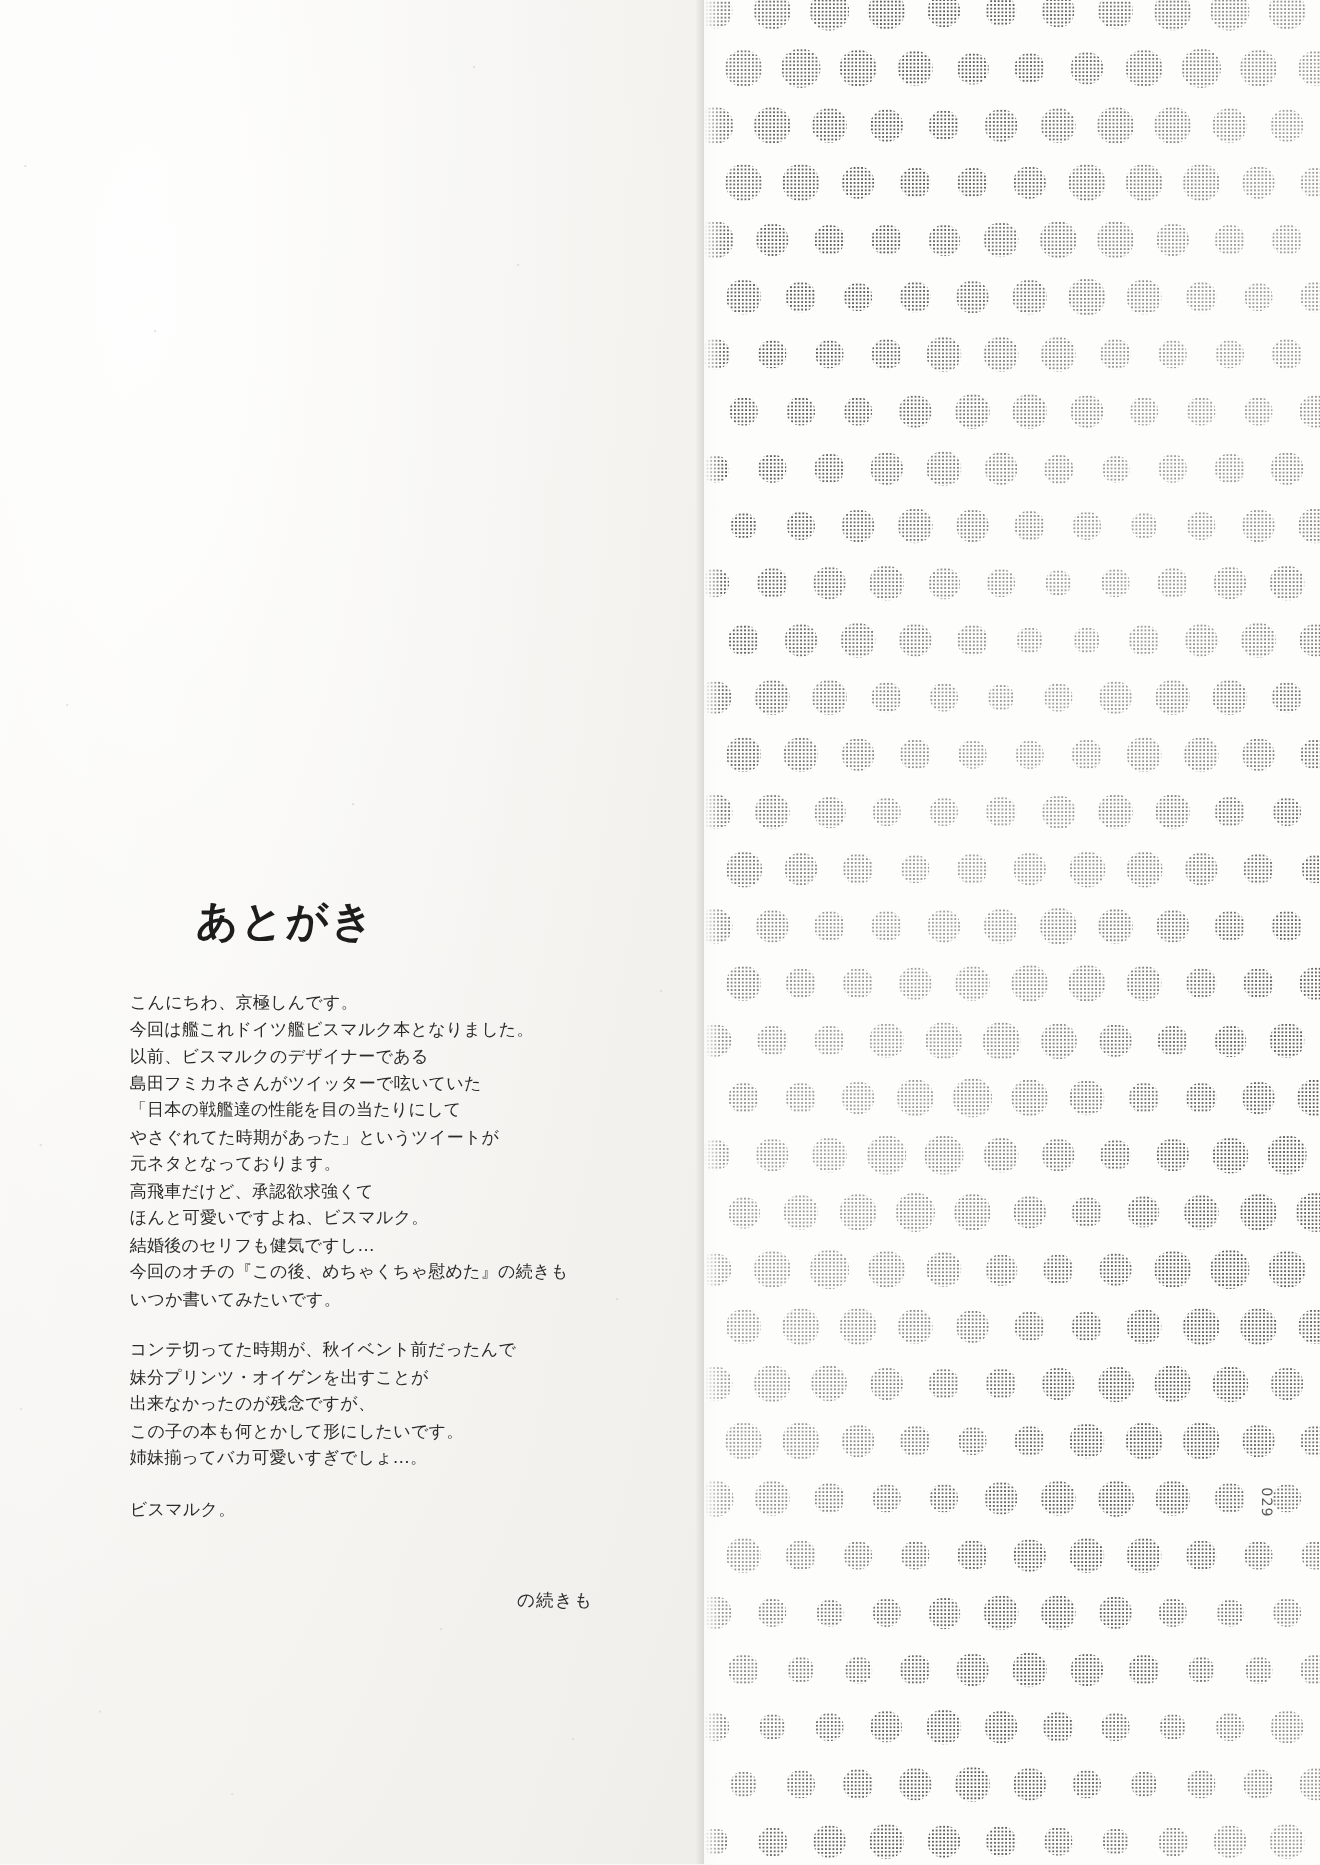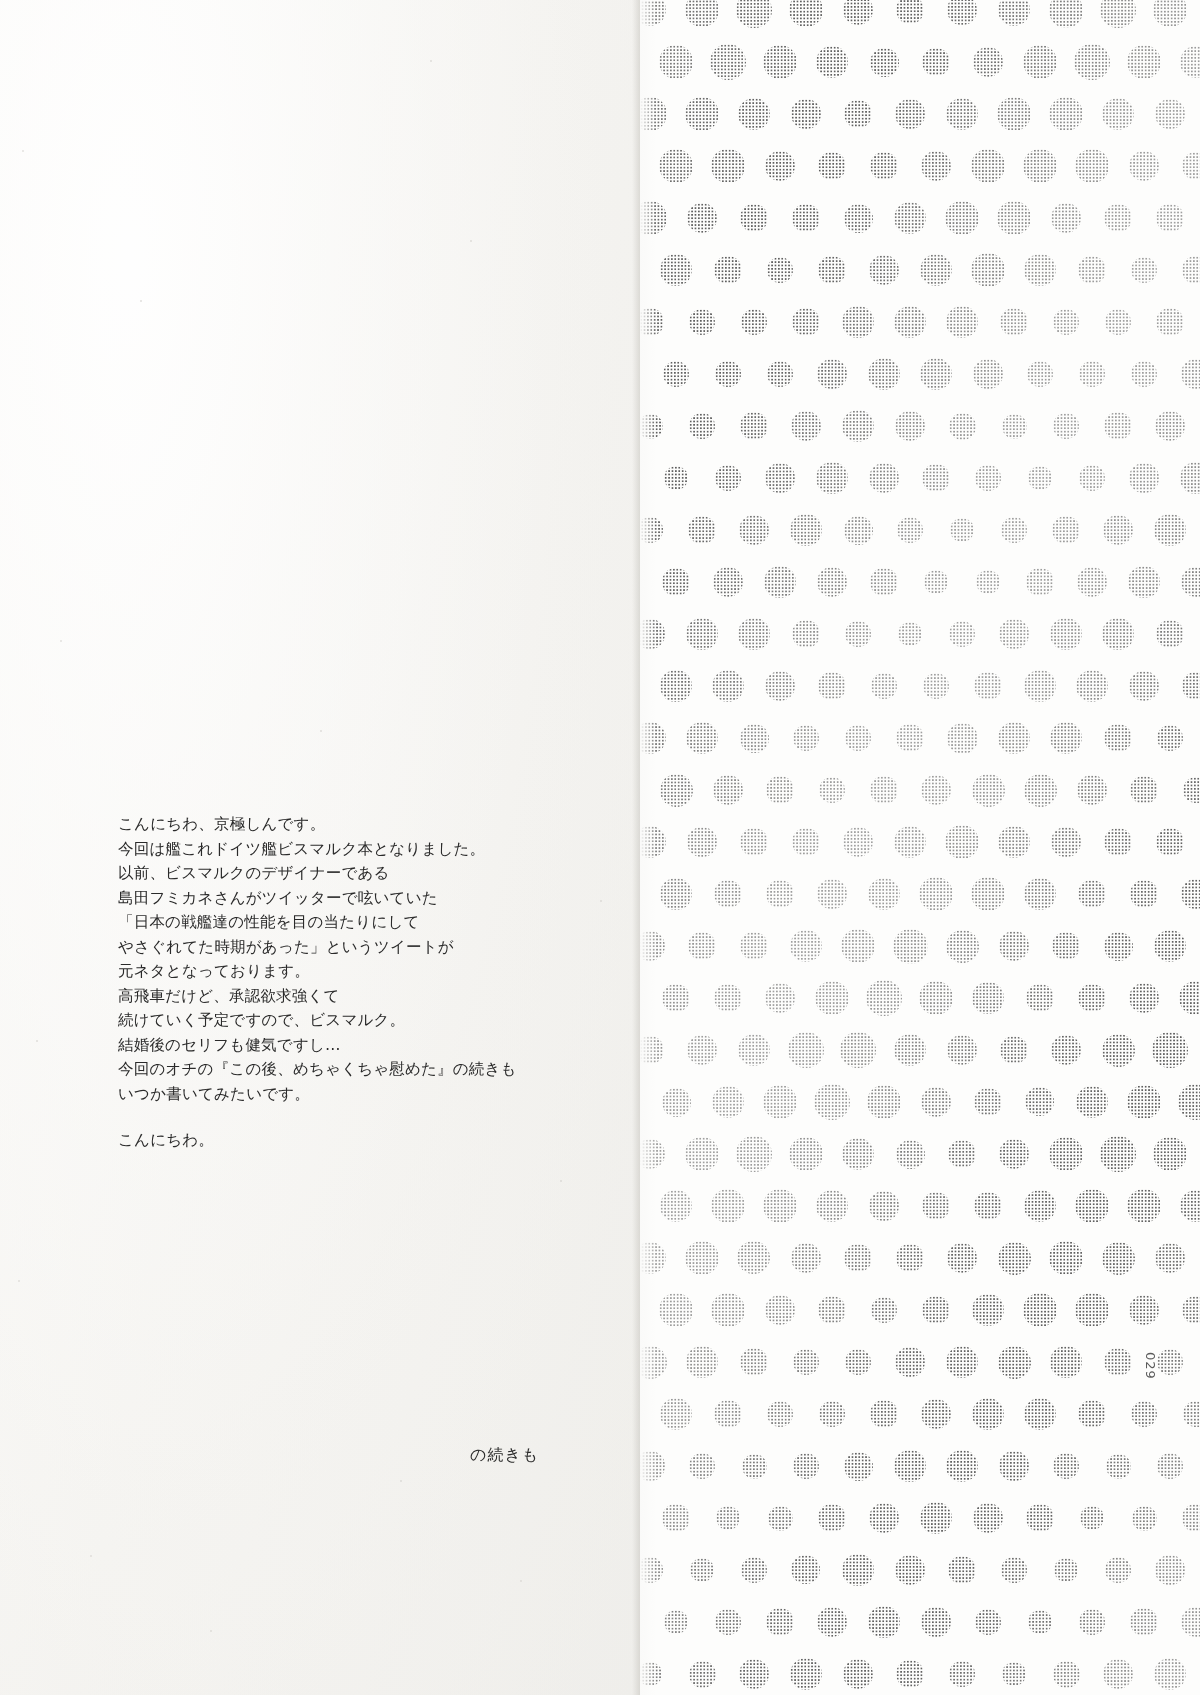--- a/index.html
+++ b/index.html
@@ -504,32 +504,38 @@
         <span class="dot" style="left:309.4px;top:1661.4px;width:25.2px;height:25.2px;opacity:0.71;"></span>
         <span class="dot" style="left:361.6px;top:1661.6px;width:24.9px;height:24.9px;opacity:0.66;"></span>
         <span class="dot" style="left:412.5px;top:1660.5px;width:27.0px;height:27.0px;opacity:0.59;"></span>
         <span class="dot" style="left:463.0px;top:1659.0px;width:30.0px;height:30.0px;opacity:0.53;"></span>
         <span class="dot" style="left:514.2px;top:1658.2px;width:31.6px;height:31.6px;opacity:0.49;"></span>
       </div>
     <div class="panel-edge-left"></div>
   </div>
 
   <div class="afterword">
+    <h1 class="afterword-title">あとがき</h1>
     <p class="body-block">こんにちわ、京極しんです。
 今回は艦これドイツ艦ビスマルク本となりました。
 以前、ビスマルクのデザイナーである
 島田フミカネさんがツイッターで呟いていた
 「日本の戦艦達の性能を目の当たりにして
 やさぐれてた時期があった」というツイートが
 元ネタとなっております。
 高飛車だけど、承認欲求強くて
-続けていく予定ですので、ビスマルク。
+ほんと可愛いですよね、ビスマルク。
 結婚後のセリフも健気ですし…
 今回のオチの『この後、めちゃくちゃ慰めた』の続きも
 いつか書いてみたいです。</p>
-    <p class="body-block">こんにちわ。</p>
+    <p class="body-block">コンテ切ってた時期が、秋イベント前だったんで
+妹分プリンツ・オイゲンを出すことが
+出来なかったのが残念ですが、
+この子の本も何とかして形にしたいです。
+姉妹揃ってバカ可愛いすぎでしょ…。</p>
+    <p class="body-block">ビスマルク。</p>
   </div>
 
   <div class="signature">の続きも</div>
 
   <div class="page-number">029</div>
 
 </div>
 
 </body></html>

